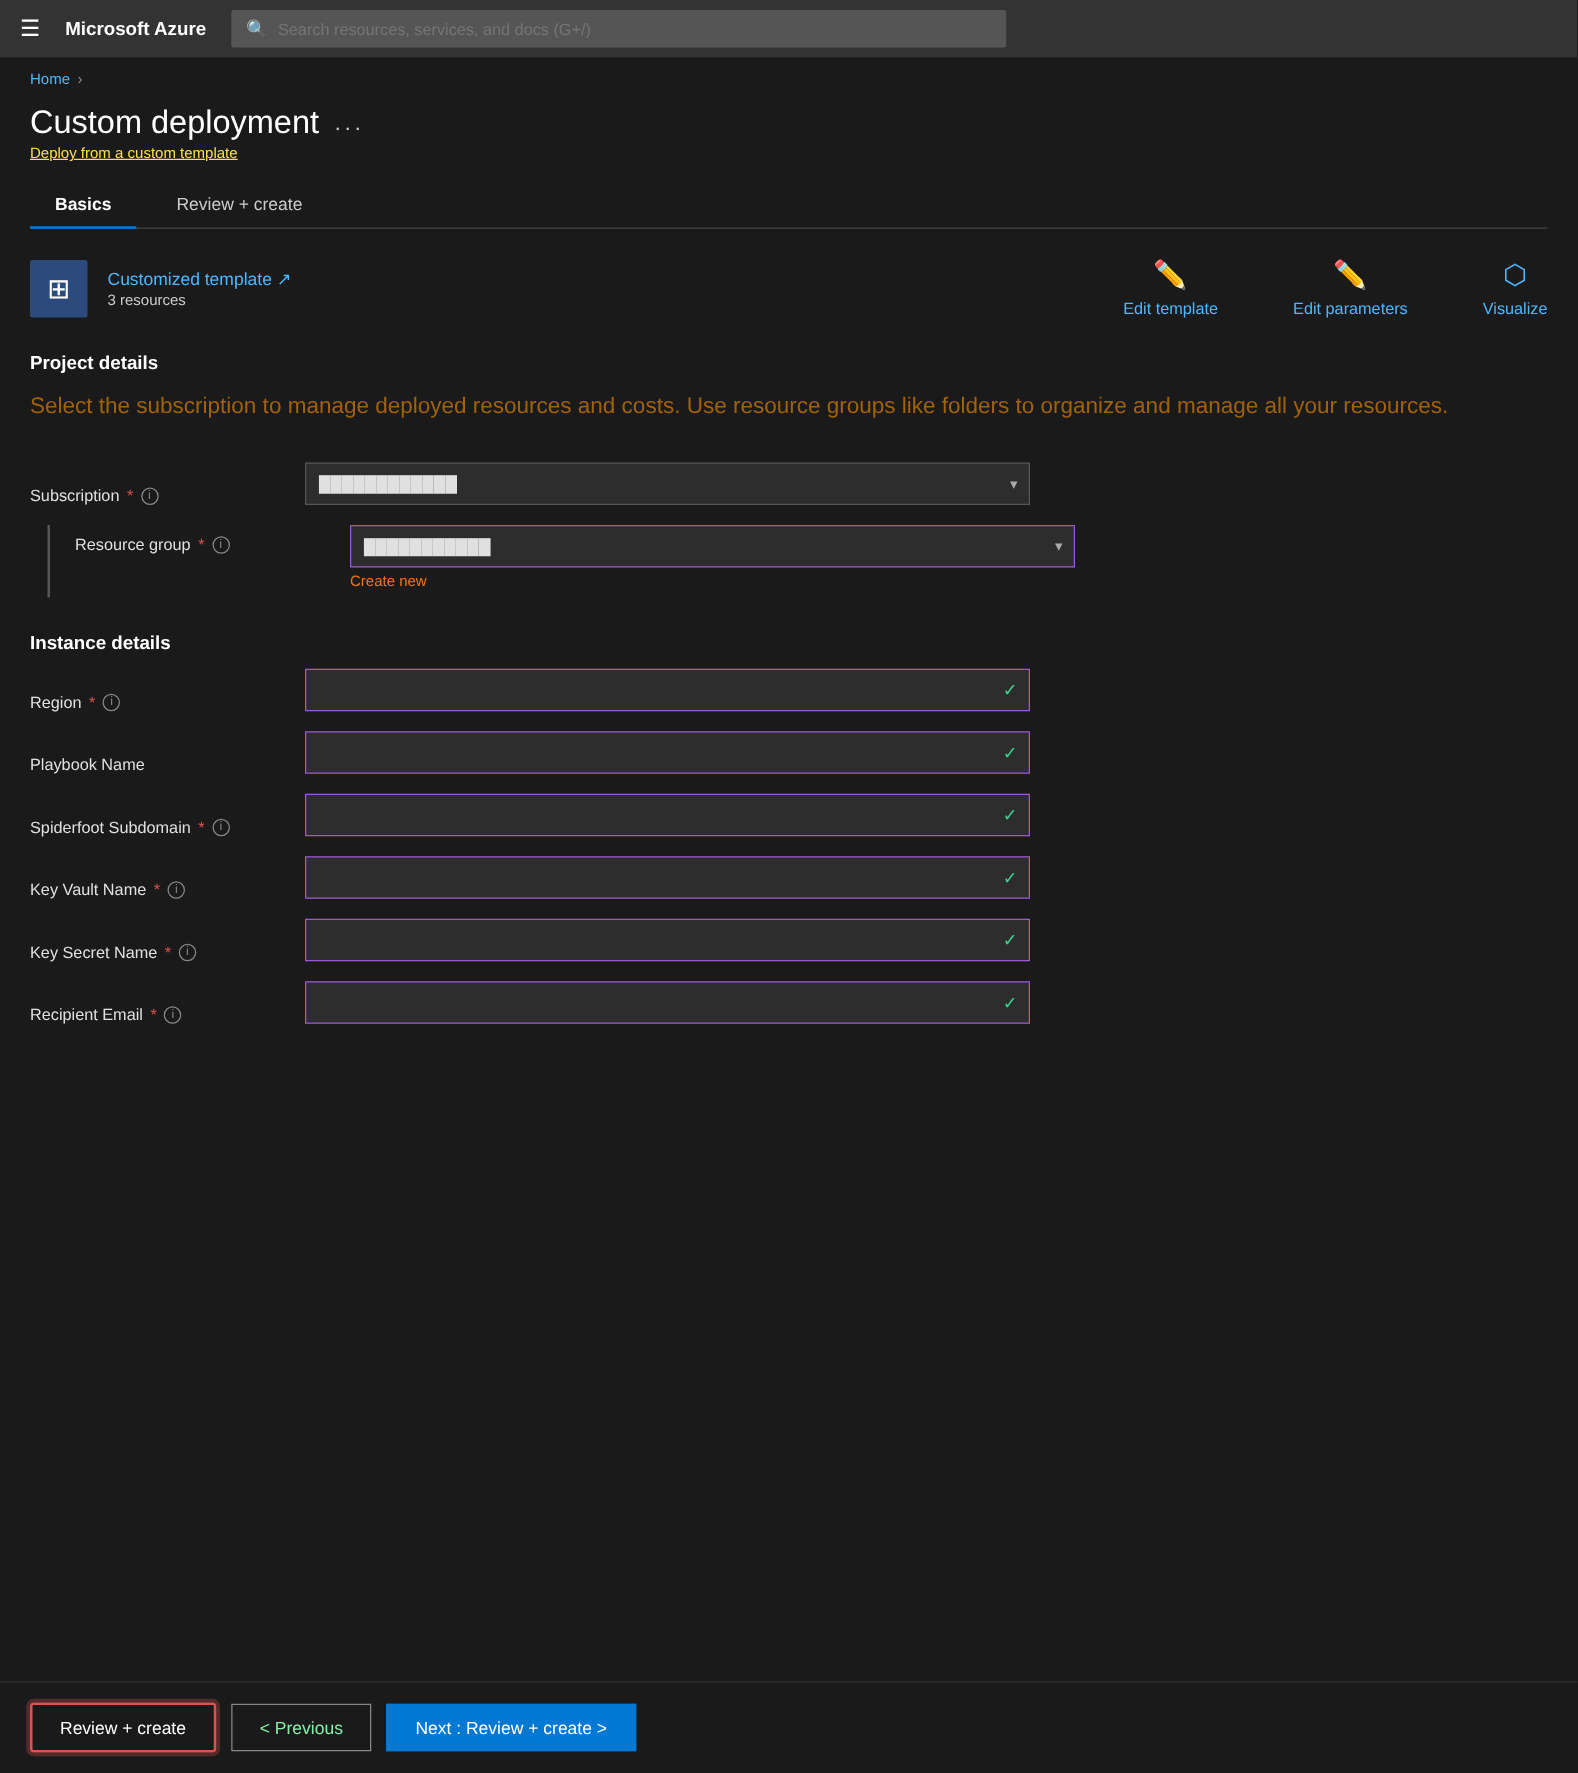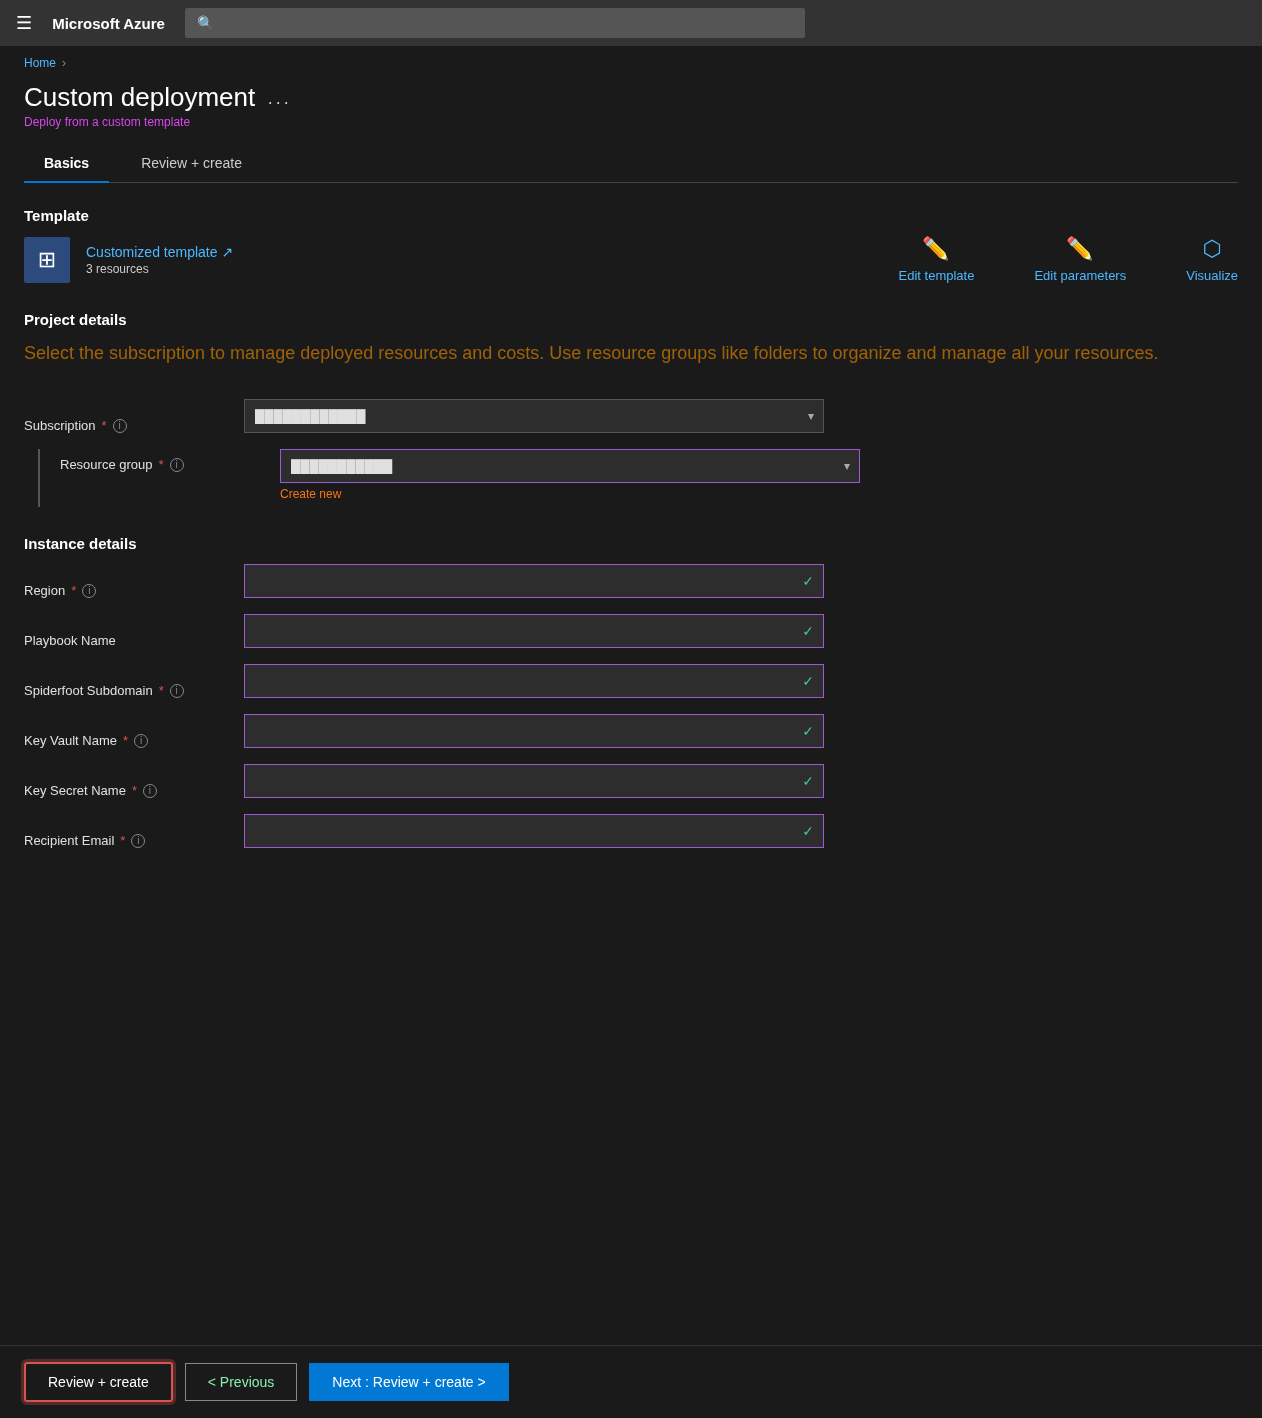--- a/index.html
+++ b/index.html
@@ -80,23 +80,24 @@
       font-weight: 300;
       color: #fff;
     }
     .more-icon {
       color: #ccc;
       font-size: 18px;
       cursor: pointer;
       letter-spacing: 2px;
     }
     .page-subtitle {
-      color: #d946ef;
+      color: #fde047;
       font-size: 12px;
       margin-top: 2px;
+      text-decoration: underline;
     }
 
     
     .main-content {
       padding: 0 24px;
     }
 
     
     .tabs {
       display: flex;
@@ -323,20 +324,21 @@
     }
   </style>
 </head>
 <body>
 
 <div class="top-nav">
   <span class="hamburger-icon">☰</span>
   <span class="brand-name">Microsoft Azure</span>
   <div class="search-bar">
     <span class="search-icon">🔍</span>
+    <input type="text" placeholder="Search resources, services, and docs (G+/)" style="">
   </div>
 </div>
 
 <div class="breadcrumb">
   <a href="#">Home</a>
   <span class="breadcrumb-sep">›</span>
 </div>
 
 <div class="page-header">
   <div class="page-title-row">
@@ -347,21 +349,20 @@
 </div>
 
 <div class="main-content">
 
   <div class="tabs">
     <div class="tab active">Basics</div>
     <div class="tab">Review + create</div>
   </div>
 
   <div class="template-section">
-    <div class="section-title">Template</div>
     <div class="template-card">
       <div class="template-icon-box">⊞</div>
       <div class="template-info">
         <a href="#">
           <span>Customized template</span>
           <span> ↗</span>
         </a>
         <div class="template-resources">3 resources</div>
       </div>
       <div class="template-actions">

